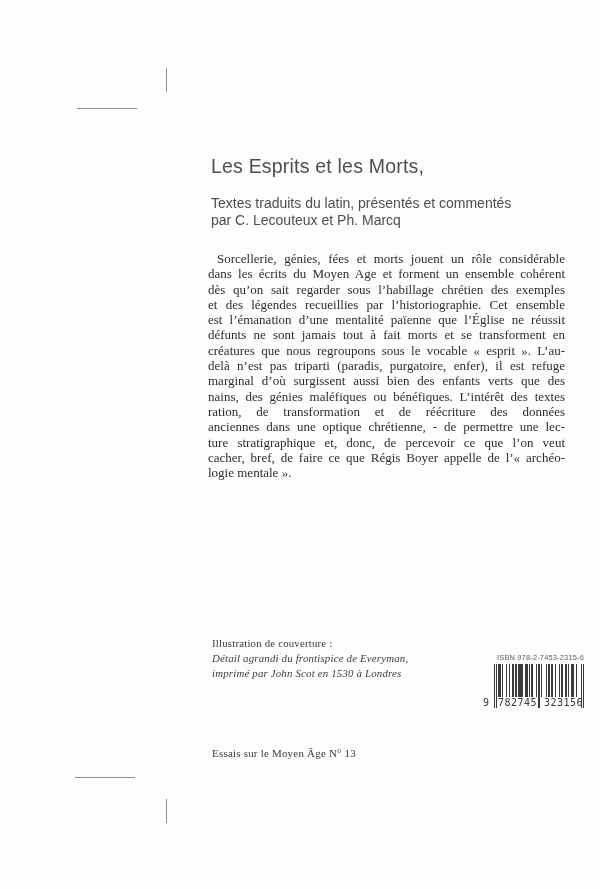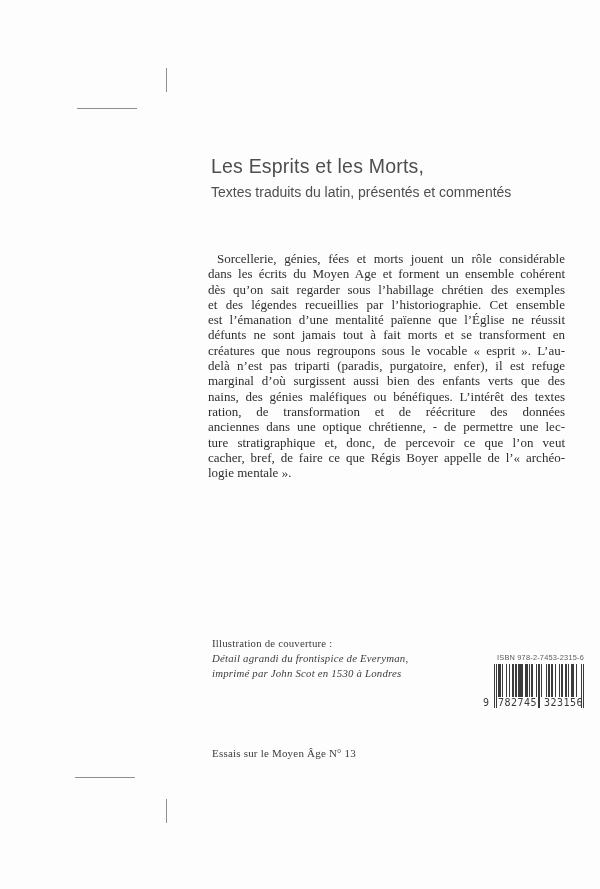--- a/index.html
+++ b/index.html
@@ -13,21 +13,21 @@
   .crop-top-v{left:166px;top:68px;width:1px;height:24px;}
   .crop-top-h{left:77px;top:108px;width:60px;height:1px;}
   .crop-bot-h{left:75px;top:777px;width:60px;height:1px;}
   .crop-bot-v{left:166px;top:799px;width:1px;height:24px;}
 
   .title-block{
     position:absolute;left:211px;top:155px;
     font-family:"Liberation Sans",sans-serif;color:#4e4e4e;
   }
   .title-line{font-size:19.5px;line-height:23.5px;letter-spacing:0.2px;}
-  .subtitle{margin-top:5px;font-size:14px;line-height:17px;color:#4e4e4e;}
+  .subtitle{margin-top:16px;font-size:14px;line-height:17px;color:#4e4e4e;}
 
   .blurb{
     position:absolute;left:208px;top:251px;width:357px;
     color:#2e2e2e;font-size:13px;line-height:15.3px;
   }
   .bline{text-align:justify;text-align-last:justify;height:15.3px;overflow:visible;white-space:nowrap;}
   .bline.first{text-indent:9px;}
   .bline.last{text-align-last:left;}
 
   .credits{
@@ -62,20 +62,21 @@
 
 <div class="crop-mark crop-top-v"></div>
 <div class="crop-mark crop-top-h"></div>
 <div class="crop-mark crop-bot-h"></div>
 <div class="crop-mark crop-bot-v"></div>
 
 <div class="title-block">
   <div class="title-line">Les Esprits et les Morts,</div>
   <div class="subtitle">
     <div>Textes traduits du latin, présentés et commentés</div>
+    <div>par C. Lecouteux et Ph. Marcq</div>
   </div>
 </div>
 
 <div class="blurb">
   <div class="bline first">Sorcellerie, génies, fées et morts jouent un rôle considérable</div>
   <div class="bline">dans les écrits du Moyen Age et forment un ensemble cohérent</div>
   <div class="bline">dès qu’on sait regarder sous l’habillage chrétien des exemples</div>
   <div class="bline">et des légendes recueillies par l’historiographie. Cet ensemble</div>
   <div class="bline">est l’émanation d’une mentalité païenne que l’Église ne réussit</div>
   <div class="bline">défunts ne sont jamais tout à fait morts et se transforment en</div>

